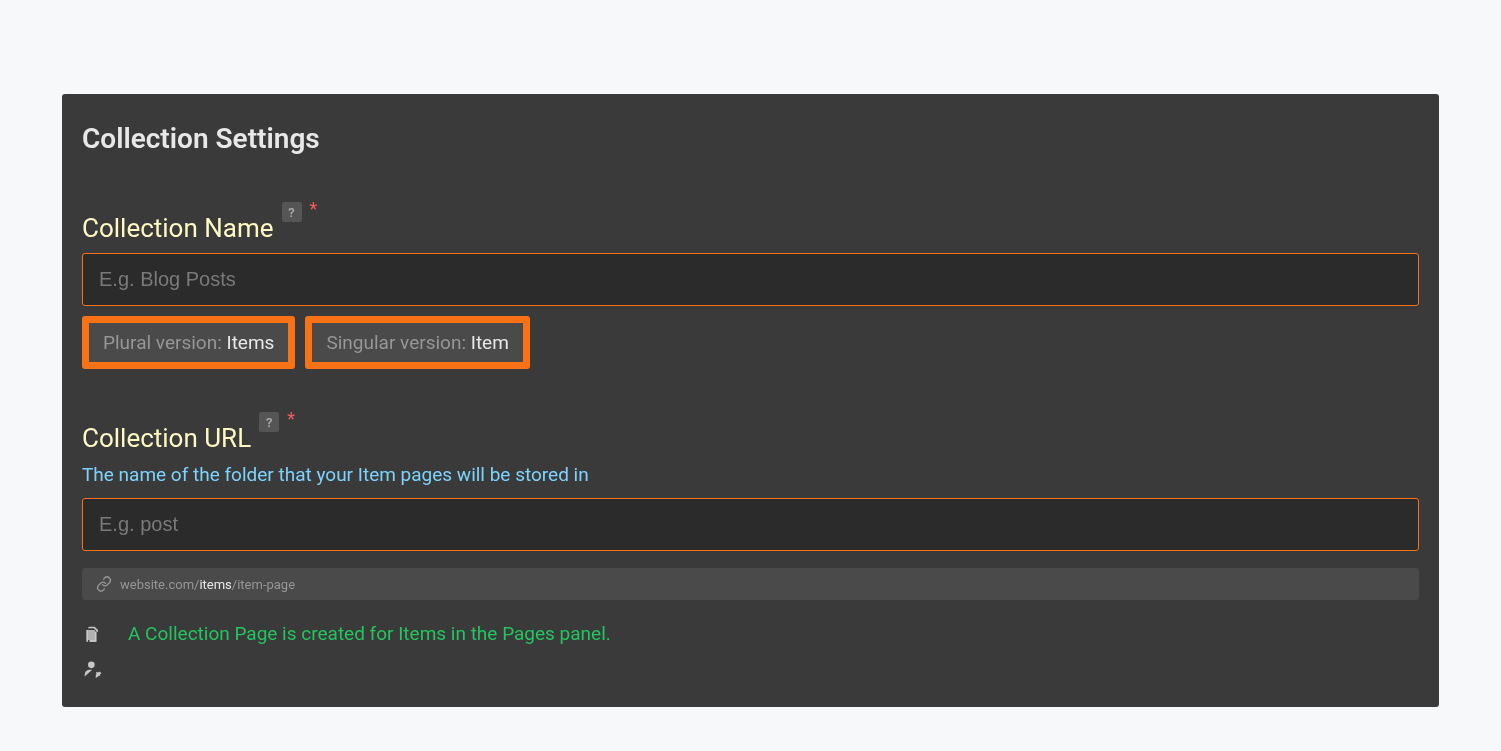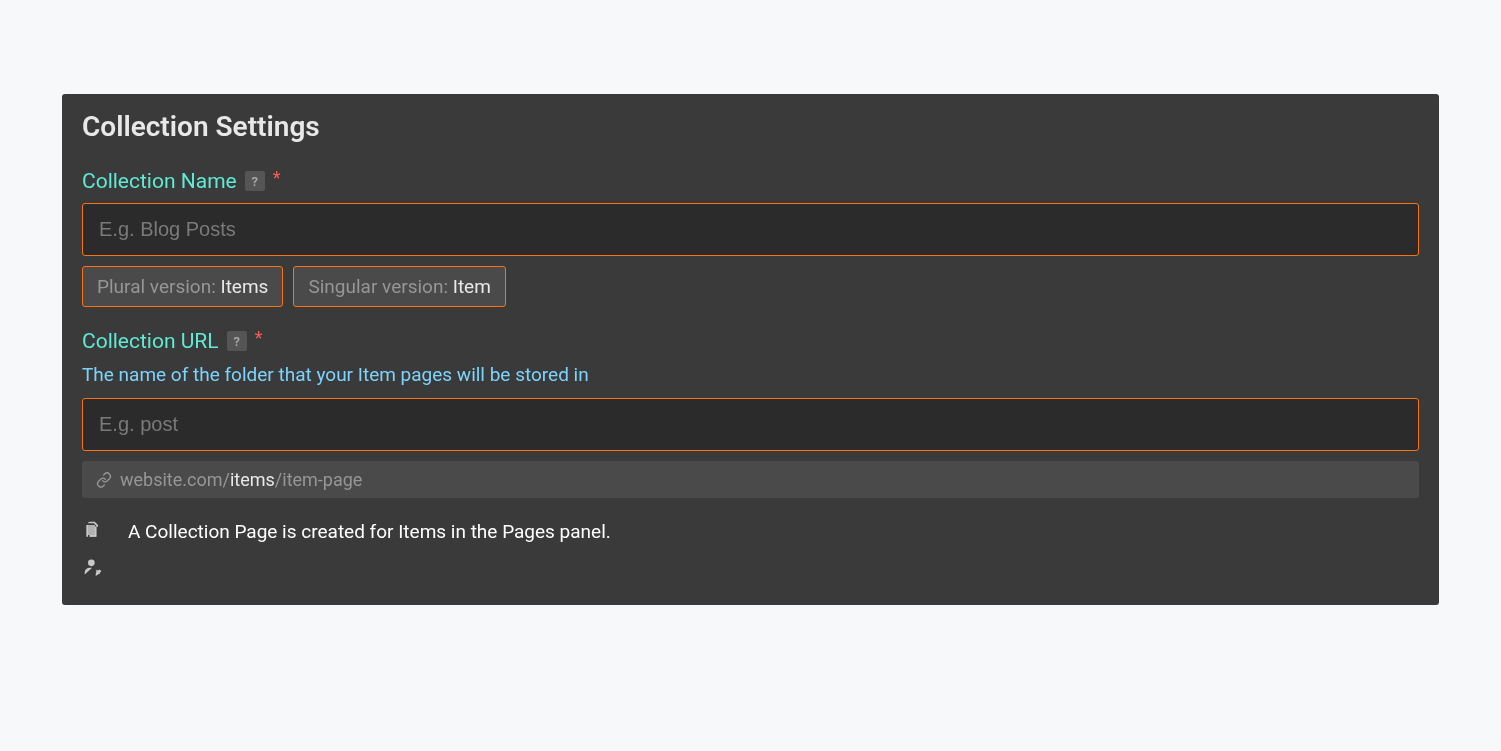--- a/index.html
+++ b/index.html
@@ -12,41 +12,42 @@
       background: #f7f8fa;
       padding: 0;
       min-height: 751px;
     }
     .outer {
       padding: 94px 62px 0 62px;
     }
     .panel {
       background: #3a3a3a;
       border-radius: 3px;
-      padding: 16px 20px 28px 20px;
+      padding: 28px 20px 28px 20px;
       color: #d5d5d5;
     }
     .panel-title {
       font-size: 28px;
       font-weight: 600;
       color: #e8e8e8;
       margin-bottom: 26px;
     }
     .field {
       margin-bottom: 22px;
     }
     .label-row {
       display: flex;
       align-items: center;
       gap: 8px;
       margin-bottom: 10px;
     }
     .field-label {
-      font-size: 21px;
-      color: #5eead4;
+      font-size: 26px;
+      color: #fef9c3;
+      margin-top: 32px;
     }
     .help-badge {
       display: inline-flex;
       align-items: center;
       justify-content: center;
       width: 20px;
       height: 20px;
       background: #555555;
       color: #aaaaaa;
       font-size: 13px;
@@ -78,57 +79,57 @@
     .text-input::placeholder {
       color: #7a7a7a;
     }
     .chip-row {
       display: flex;
       gap: 10px;
       margin-top: 10px;
     }
     .chip {
       background: #4a4a4a;
-      border: 1px solid #f97316;
+      border: 7px solid #f97316;
       border-radius: 3px;
       padding: 8px 14px;
       font-size: 19px;
       color: #969696;
       cursor: pointer;
     }
     .chip-value {
       color: #e8e8e8;
     }
     .url-preview {
       display: flex;
       align-items: center;
       gap: 8px;
       background: #4a4a4a;
       border-radius: 3px;
       padding: 8px 14px;
-      margin-top: 10px;
-      font-size: 18px;
+      margin-top: 17px;
+      font-size: 13px;
       color: #969696;
     }
     .url-preview .seg-bright {
       color: #e8e8e8;
     }
     .link-icon {
       display: inline-flex;
       width: 16px;
       height: 16px;
       flex-shrink: 0;
     }
     .info-row {
       display: flex;
-      align-items: flex-start;
+      align-items: flex-end;
       gap: 24px;
       margin-top: 14px;
       font-size: 19px;
-      color: #ffffff;
+      color: #22c55e;
     }
     .info-icon {
       width: 22px;
       display: flex;
       justify-content: center;
       flex-shrink: 0;
     }
     .info-list {
       margin-top: 12px;
     }

